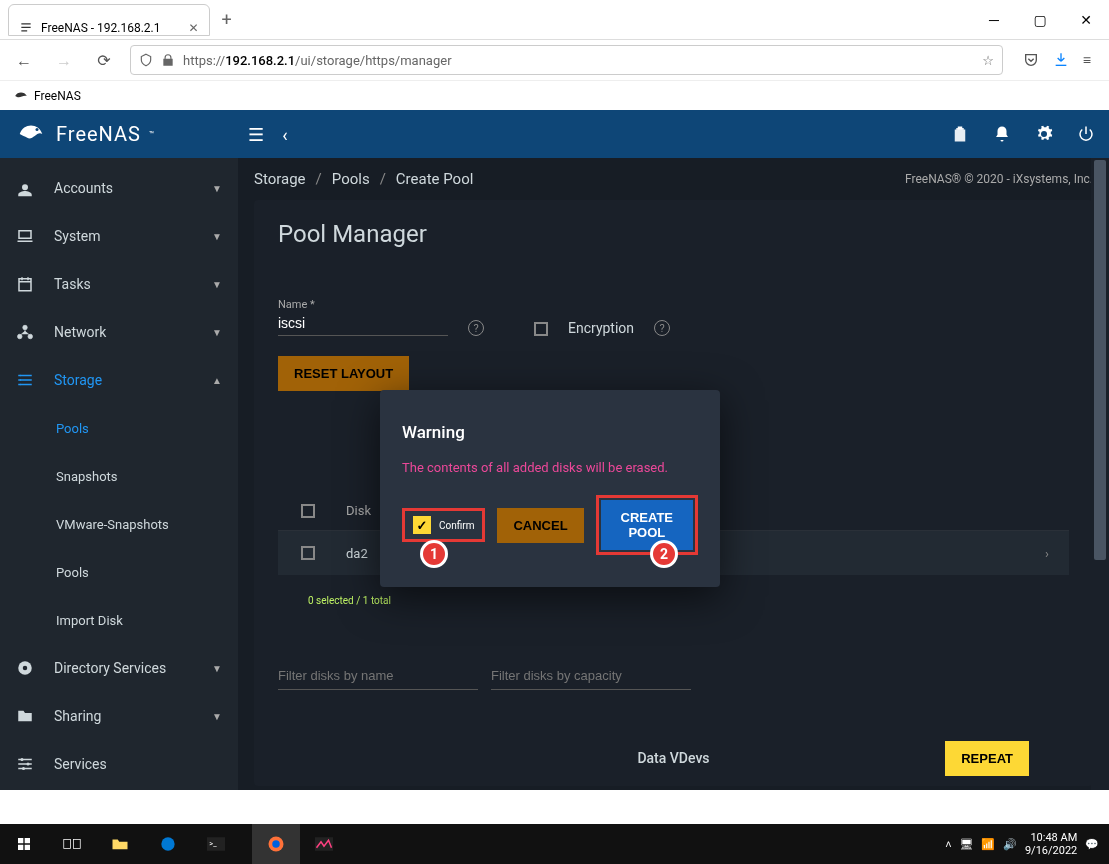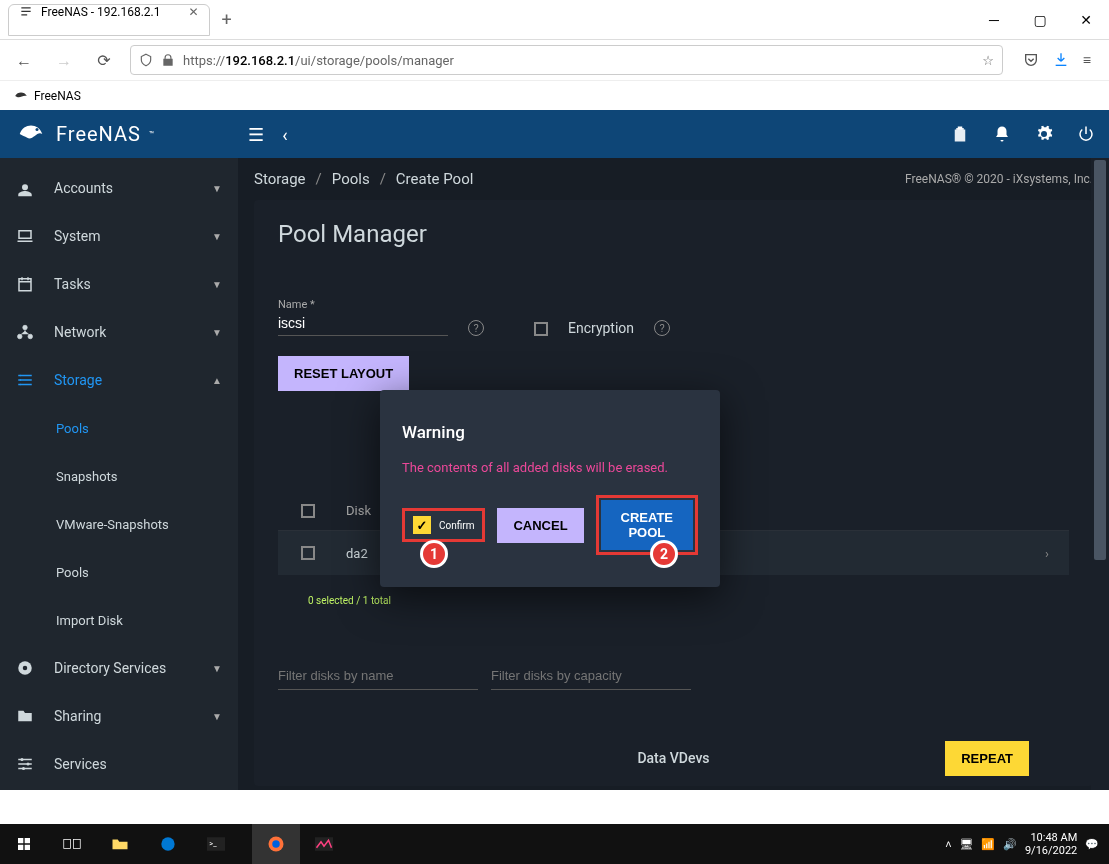--- a/index.html
+++ b/index.html
@@ -1,20 +1,20 @@
 <!DOCTYPE html>
 <html><head>
 <meta charset="utf-8">
 <style>
 * { box-sizing: border-box; margin: 0; padding: 0; }
 body { font-family: "Segoe UI", Roboto, Arial, sans-serif; width: 1109px; height: 864px; background: #fff; overflow: hidden; font-size: 14px; }
 
 
 .titlebar { height: 40px; background: #fff; display: flex; align-items: center; border-bottom: 1px solid #ddd; }
-.tab { display: flex; align-items: flex-start; height: 32px; padding: 0 10px; border: 1px solid #ccc; border-radius: 6px 6px 0 0; margin-left: 8px; gap: 8px; font-size: 12px; background: #fff; }
+.tab { display: flex; align-items: flex-end; height: 32px; padding: 0 10px; border: 1px solid #ccc; border-radius: 6px 6px 0 0; margin-left: 8px; gap: 8px; font-size: 12px; background: #fff; }
 .tab .favicon { width: 14px; height: 14px; display: inline-block; }
 .win-controls { margin-left: auto; display: flex; }
 .win-controls div { width: 46px; height: 40px; display: flex; align-items: center; justify-content: center; font-size: 14px; }
 
 .navbar { height: 40px; display: flex; align-items: center; padding: 0 10px; gap: 12px; }
 .navbar .navicon { width: 28px; text-align: center; color: #555; font-size: 16px; }
 .url-bar { flex: 1; display: flex; align-items: center; height: 30px; border: 1px solid #ccc; border-radius: 4px; padding: 0 8px; gap: 8px; color: #666; font-size: 13px; }
 .url-bar .bold { color: #000; font-weight: 500; }
 .navbar-right { display: flex; gap: 14px; padding: 0 8px; color: #555; }
 
@@ -45,21 +45,21 @@
 .card-title { font-size: 24px; color: #cfd8dc; margin-bottom: 50px; }
 
 .form-row { display: flex; align-items: flex-end; gap: 20px; }
 .field { display: flex; flex-direction: column; }
 .field-label { font-size: 11px; color: #aaa; }
 .field-input { background: transparent; border: none; border-bottom: 1px solid #555; color: #fff; font-size: 14px; padding: 4px 0; width: 170px; }
 .help-icon { color: #888; font-size: 14px; border: 1px solid #888; border-radius: 50%; width: 16px; height: 16px; display: inline-flex; align-items: center; justify-content: center; font-size: 11px; }
 .checkbox-box { width: 14px; height: 14px; border: 2px solid #888; display: inline-block; }
 
 .btn { padding: 10px 16px; font-size: 13px; font-weight: 600; border: none; cursor: pointer; }
-.btn-yellow { background: #c4b5fd; color: #000; }
+.btn-yellow { background: #a16207; color: #000; }
 .btn-blue { background: #1565c0; color: #fff; }
 .btn-yellow-light { background: #fdd835; color: #000; }
 
 .table-wrap { margin-top: 100px; }
 .table-header { display: flex; align-items: center; height: 40px; color: #aaa; font-size: 13px; background: #1a2029; border-bottom: 1px solid #2a3038; }
 .table-row { display: flex; align-items: center; height: 44px; background: #222a33; color: #cfd8dc; font-size: 13px; }
 .col-check { width: 60px; display: flex; justify-content: center; }
 .col-disk { width: 160px; padding-left: 8px; }
 .col-type { width: 100px; }
 .col-cap { width: 100px; }
@@ -127,21 +127,21 @@
       <svg width="14" height="14" viewBox="0 0 24 24">
           <path fill="none" stroke="#666" stroke-width="2" d="M12 2 L20 6 V12 C20 18 12 22 12 22 C12 22 4 18 4 12 V6 Z"></path>
         </svg>
     </span>
     <span>
       <svg width="14" height="14" viewBox="0 0 24 24">
           <path fill="#666" d="M6 10 V8 a6 6 0 0 1 12 0 V10 H20 V22 H4 V10 Z M8 10 H16 V8 a4 4 0 0 0 -8 0 Z"></path>
         </svg>
     </span>
     <span>
-      <span>https://</span><span class="bold">192.168.2.1</span><span>/ui/storage/pools/manager</span>
+      <span>https://</span><span class="bold">192.168.2.1</span><span>/ui/storage/https/manager</span>
     </span>
     <span style="margin-left:auto;">☆</span>
   </div>
   <div class="navbar-right">
     <span>
       <svg width="16" height="16" viewBox="0 0 24 24">
           <path fill="none" stroke="#555" stroke-width="2" d="M4 4 H20 V12 a8 8 0 0 1 -16 0 Z M8 10 L12 14 L16 10"></path>
         </svg>
     </span>
     <span style="color:#0a84ff;">

